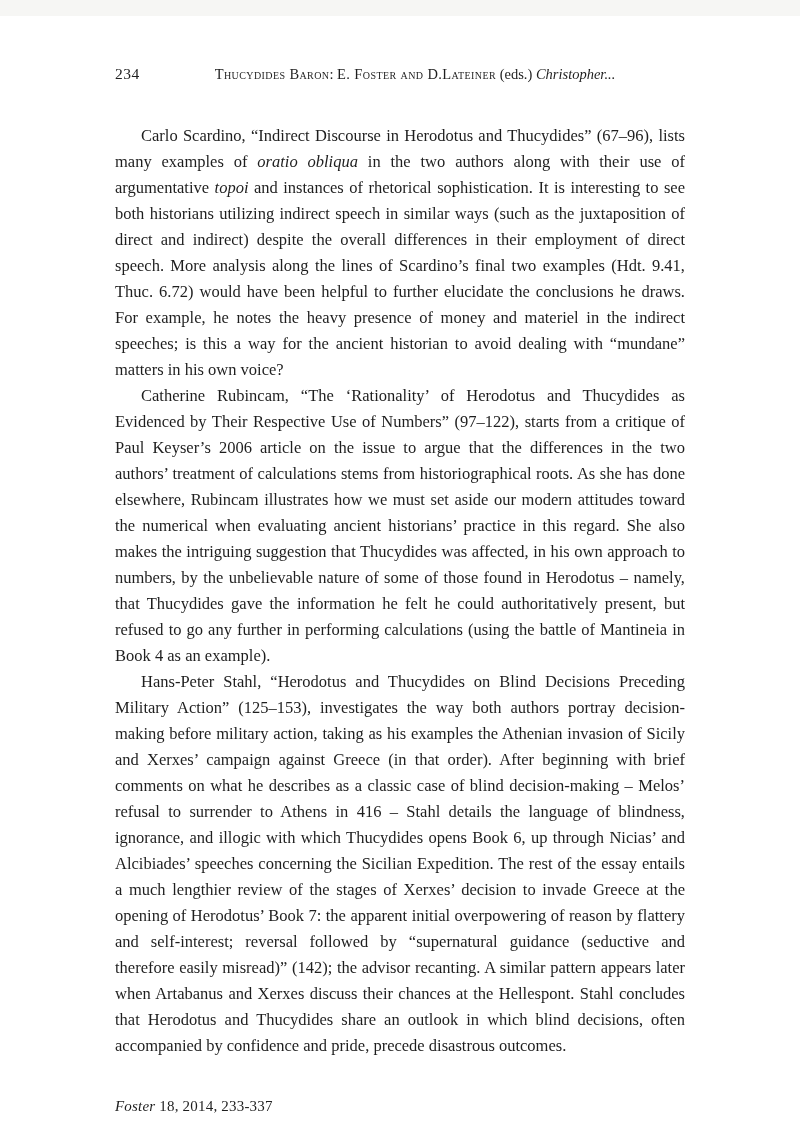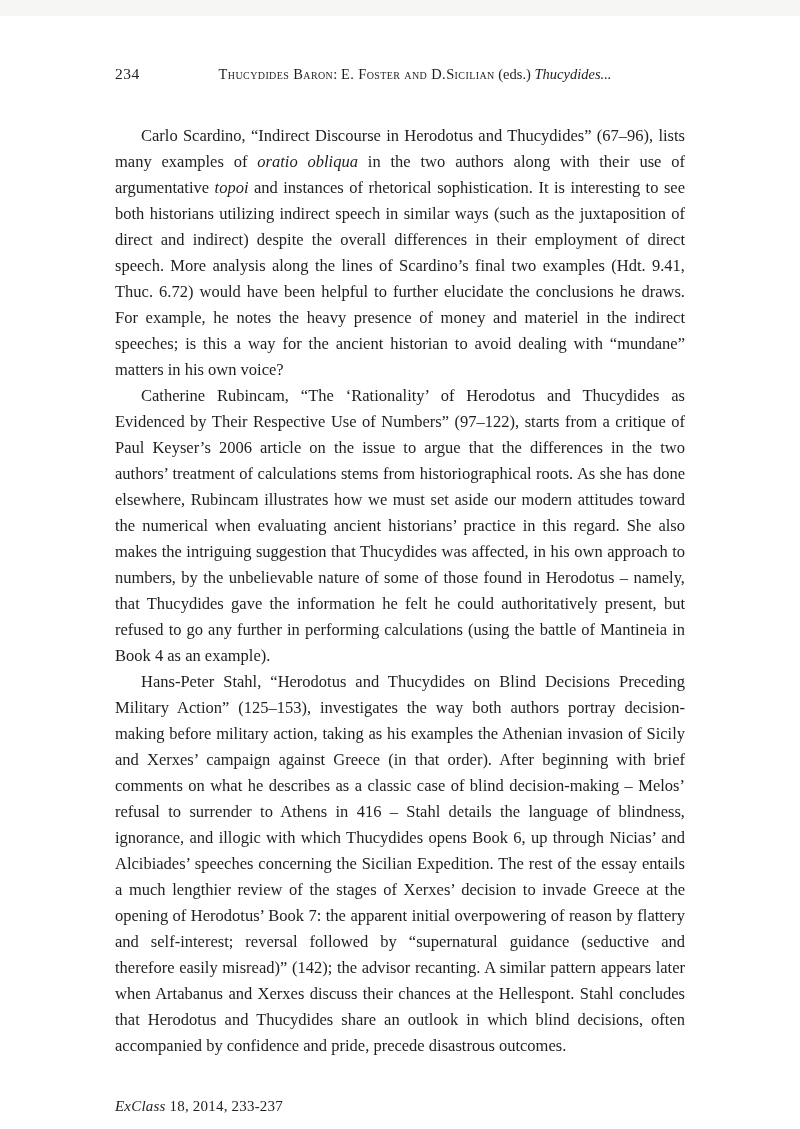--- a/index.html
+++ b/index.html
@@ -62,24 +62,24 @@
   .b{font-weight:bold;}
   .sc{font-variant:small-caps;letter-spacing:0.4px;}
 </style>
 </head>
 <body>
 
 <div class="page">
 
   <div class="header">
     <span class="page-number">234</span>
-    <span class="running-title"><span class="sc">Thucydides Baron</span><span>: </span><span class="sc">E. Foster and D.Sicilian</span><span> (eds.) </span><span class="i">Thucydides...</span></span>
+    <span class="running-title"><span class="sc">Thucydides Baron</span><span>: </span><span class="sc">E. Foster and D.Lateiner</span><span> (eds.) </span><span class="i">Christopher...</span></span>
   </div>
 
   <div class="content">
     <p><span>Carlo Scardino, “Indirect Discourse in Herodotus and Thucydides” (67–96), lists many examples of </span><span class="i">oratio obliqua</span><span> in the two authors along with their use of argumentative </span><span class="i">topoi</span><span> and instances of rhetorical sophistication. It is interesting to see both historians utilizing indirect speech in similar ways (such as the juxtaposition of direct and indirect) despite the overall differences in their employment of direct speech. More analysis along the lines of Scardino’s final two examples (Hdt. 9.41, Thuc. 6.72) would have been helpful to further elucidate the conclusions he draws. For example, he notes the heavy presence of money and materiel in the indirect speeches; is this a way for the ancient historian to avoid dealing with “mundane” matters in his own voice?</span></p>
     <p><span>Catherine Rubincam, “The ‘Rationality’ of Herodotus and Thucydides as Evidenced by Their Respective Use of Numbers” (97–122), starts from a critique of Paul Keyser’s 2006 article on the issue to argue that the differences in the two authors’ treatment of calculations stems from historiographical roots. As she has done elsewhere, Rubincam illustrates how we must set aside our modern attitudes toward the numerical when evaluating ancient historians’ practice in this regard. She also makes the intriguing suggestion that Thucydides was affected, in his own approach to numbers, by the unbelievable nature of some of those found in Herodotus – namely, that Thucydides gave the information he felt he could authoritatively present, but refused to go any further in performing calculations (using the battle of Mantineia in Book 4 as an example).</span></p>
     <p><span>Hans-Peter Stahl, “Herodotus and Thucydides on Blind Decisions Preceding Military Action” (125–153), investigates the way both authors portray decision-making before military action, taking as his examples the Athenian invasion of Sicily and Xerxes’ campaign against Greece (in that order). After beginning with brief comments on what he describes as a classic case of blind decision-making – Melos’ refusal to surrender to Athens in 416 – Stahl details the language of blindness, ignorance, and illogic with which Thucydides opens Book 6, up through Nicias’ and Alcibiades’ speeches concerning the Sicilian Expedition. The rest of the essay entails a much lengthier review of the stages of Xerxes’ decision to invade Greece at the opening of Herodotus’ Book 7: the apparent initial overpowering of reason by flattery and self-interest; reversal followed by “supernatural guidance (seductive and therefore easily misread)” (142); the advisor recanting. A similar pattern appears later when Artabanus and Xerxes discuss their chances at the Hellespont. Stahl concludes that Herodotus and Thucydides share an outlook in which blind decisions, often accompanied by confidence and pride, precede disastrous outcomes.</span></p>
   </div>
 
-  <div class="footer"><span class="i">ExClass</span><span> 18, 2014, 233-237</span></div>
+  <div class="footer"><span class="i">Foster</span><span> 18, 2014, 233-337</span></div>
 
 </div>
 
 </body></html>

